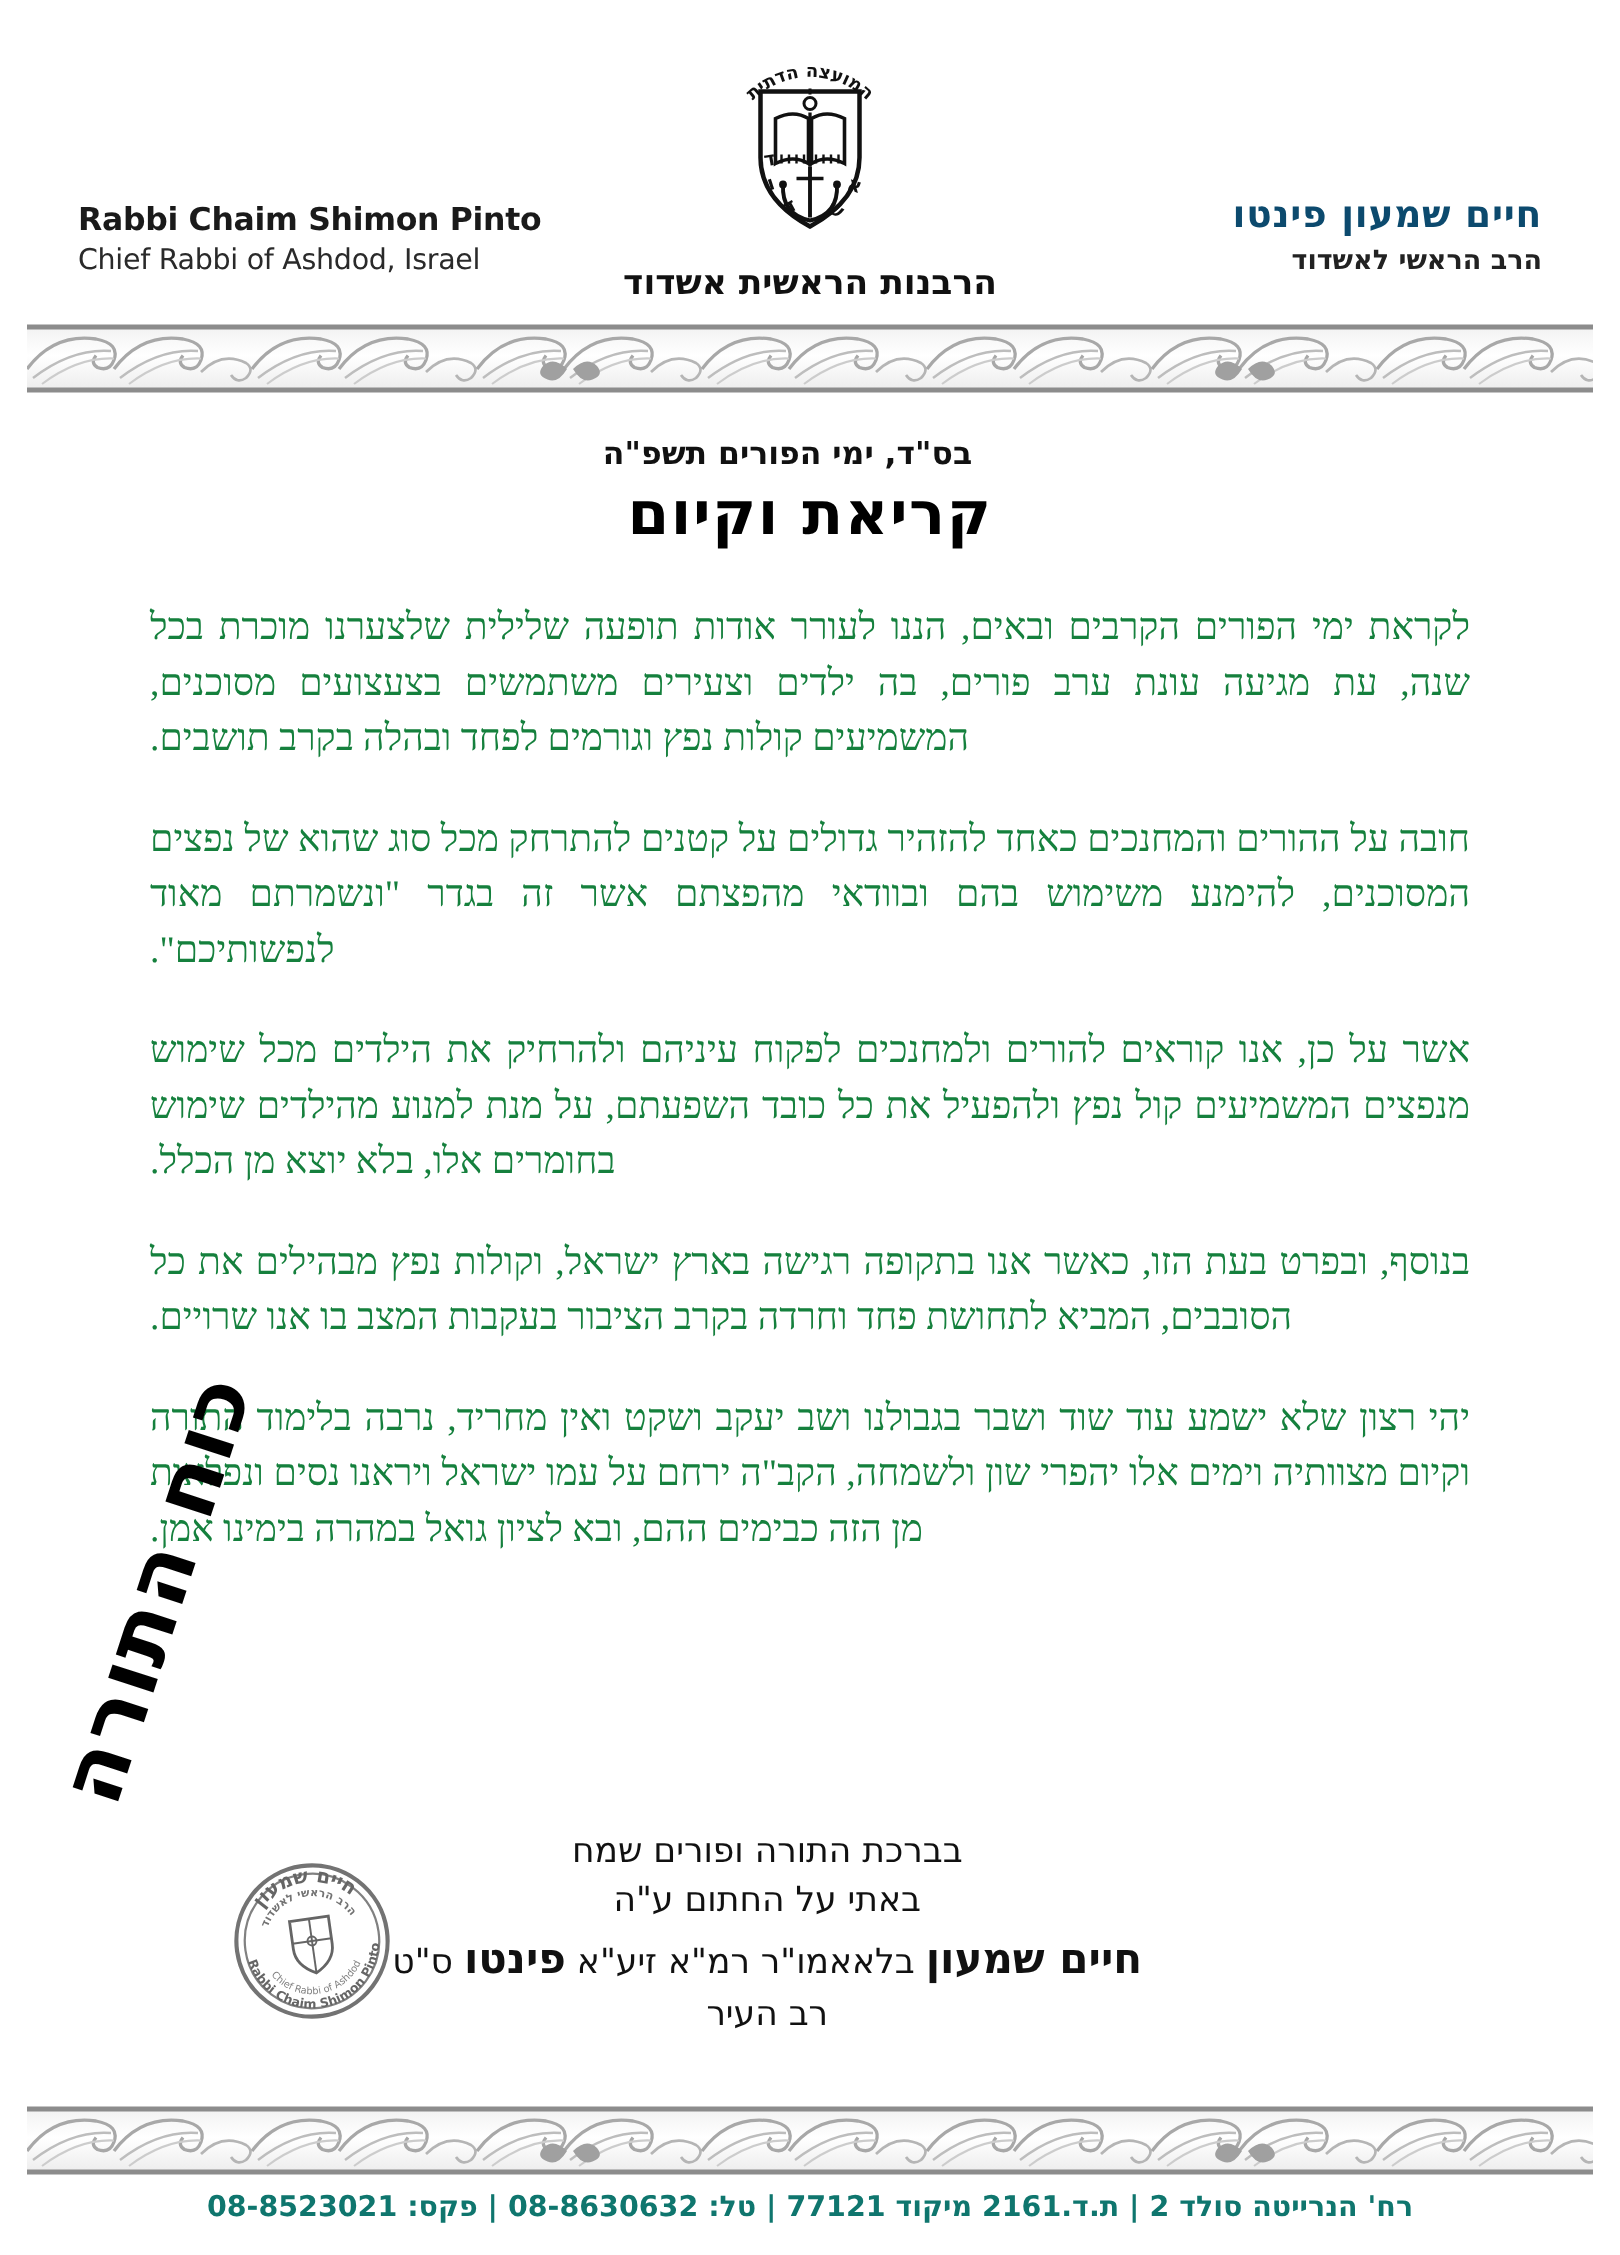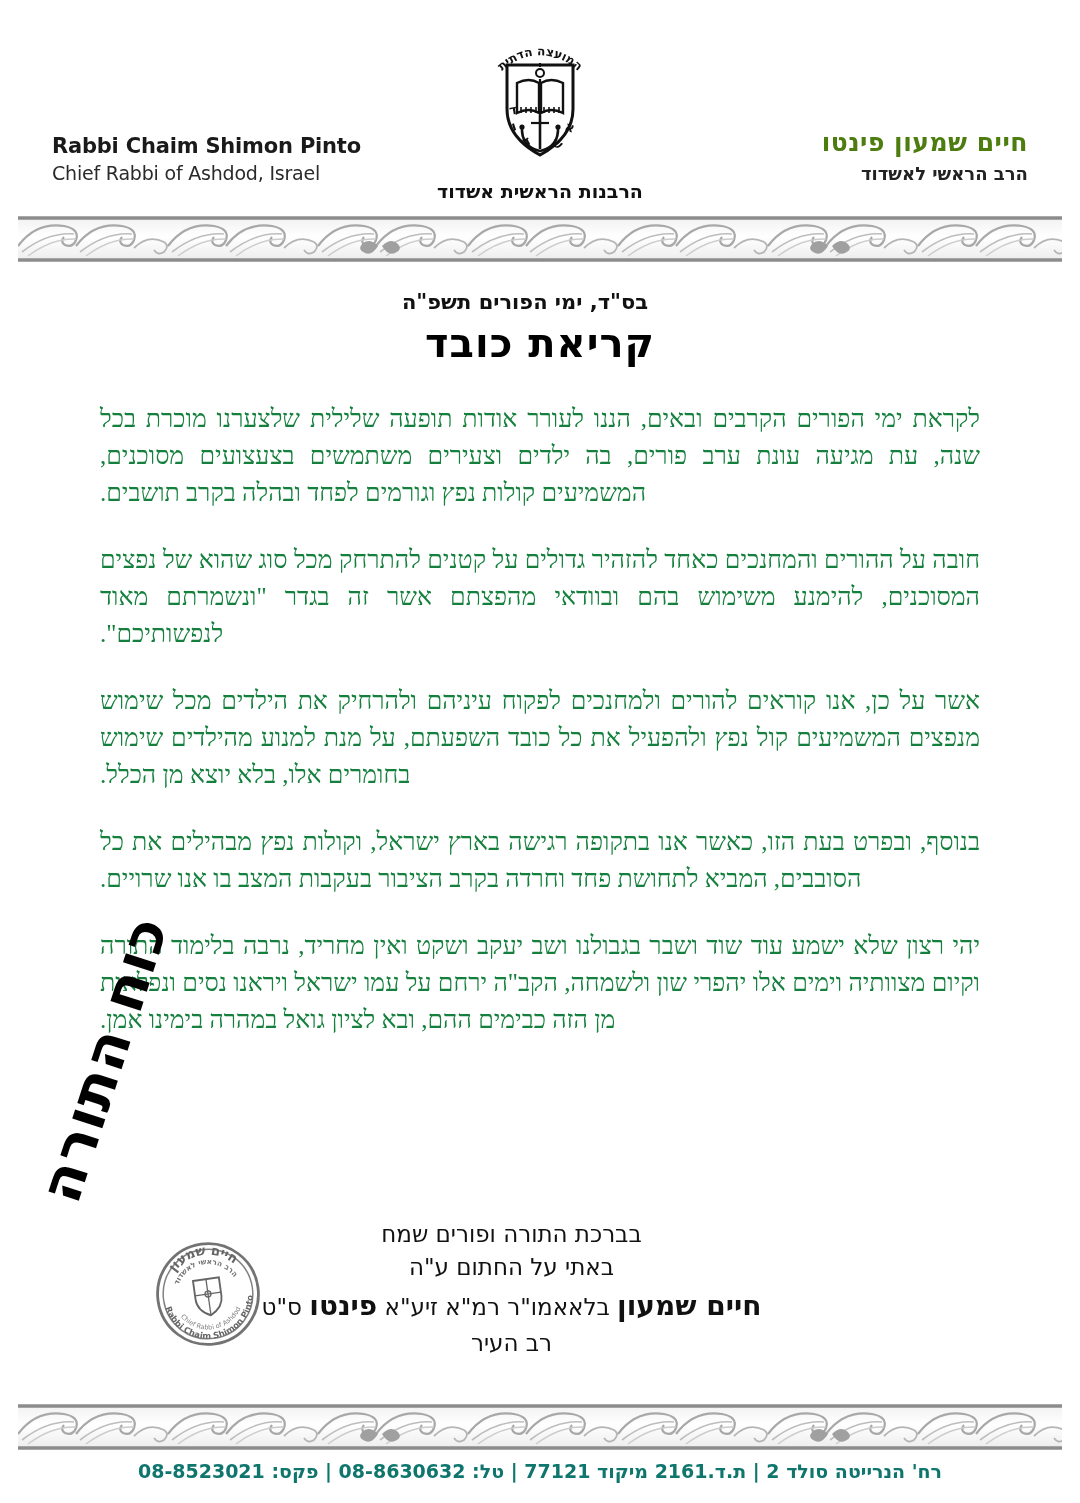--- a/index.html
+++ b/index.html
@@ -60,38 +60,38 @@
     width: 300px;
     padding-bottom: 4px;
   }
   .emblem {
     display: block;
     margin: 0 auto;
   }
   .lh-center .council {
     font-family: "DejaVu Sans", "Liberation Sans", sans-serif;
     direction: rtl;
-    font-size: 19px;
+    font-size: 23px;
     font-weight: bold;
     color: #111;
     margin-top: 3px;
     white-space: nowrap;
   }
 
   .lh-right {
     text-align: right;
     direction: rtl;
     padding-bottom: 22px;
     width: 330px;
   }
   .lh-right .name-he {
     font-family: "DejaVu Sans", "Liberation Sans", sans-serif;
     font-size: 25px;
     font-weight: bold;
-    color: #4d7c0f;
+    color: #0c4a6e;
     white-space: nowrap;
     letter-spacing: 0.5px;
   }
   .lh-right .role-he {
     font-family: "DejaVu Sans", "Liberation Sans", sans-serif;
     font-size: 18px;
     font-weight: bold;
     color: #222;
     margin-top: 6px;
     white-space: nowrap;
@@ -319,21 +319,21 @@
         <path d="M 360,34 q -9,-9 -16,-2 q -5,6 3,9 q 7,3 13,-7 z"></path>
         <path d="M 364,34 q 9,-9 16,-2 q 5,6 -3,9 q -7,3 -13,-7 z"></path>
         <path d="M 810,34 q -9,-9 -16,-2 q -5,6 3,9 q 7,3 13,-7 z"></path>
         <path d="M 814,34 q 9,-9 16,-2 q 5,6 -3,9 q -7,3 -13,-7 z"></path>
       </g>
     </svg>
   </div>
 
   <div class="body-area">
     <div class="dateline">בס"ד, ימי הפורים תשפ"ה</div>
-    <div class="doc-title">קריאת כובד</div>
+    <div class="doc-title">קריאת וקיום</div>
 
     <p class="para">לקראת ימי הפורים הקרבים ובאים, הננו לעורר אודות תופעה שלילית שלצערנו מוכרת בכל שנה, עת מגיעה עונת ערב פורים, בה ילדים וצעירים משתמשים בצעצועים מסוכנים, המשמיעים קולות נפץ וגורמים לפחד ובהלה בקרב תושבים.</p>
     <p class="para">חובה על ההורים והמחנכים כאחד להזהיר גדולים על קטנים להתרחק מכל סוג שהוא של נפצים המסוכנים, להימנע משימוש בהם ובוודאי מהפצתם אשר זה בגדר "ונשמרתם מאוד לנפשותיכם".</p>
     <p class="para">אשר על כן, אנו קוראים להורים ולמחנכים לפקוח עיניהם ולהרחיק את הילדים מכל שימוש מנפצים המשמיעים קול נפץ ולהפעיל את כל כובד השפעתם, על מנת למנוע מהילדים שימוש בחומרים אלו, בלא יוצא מן הכלל.</p>
     <p class="para">בנוסף, ובפרט בעת הזו, כאשר אנו בתקופה רגישה בארץ ישראל, וקולות נפץ מבהילים את כל הסובבים, המביא לתחושת פחד וחרדה בקרב הציבור בעקבות המצב בו אנו שרויים.</p>
     <p class="para">יהי רצון שלא ישמע עוד שוד ושבר בגבולנו ושב יעקב ושקט ואין מחריד, נרבה בלימוד התורה וקיום מצוותיה וימים אלו יהפרי שון ולשמחה, הקב"ה ירחם על עמו ישראל ויראנו נסים ונפלאות מן הזה כבימים ההם, ובא לציון גואל במהרה בימינו אמן.</p>
   </div>
 
   <div class="signature">
     <div class="sig-line">בברכת התורה ופורים שמח</div>

